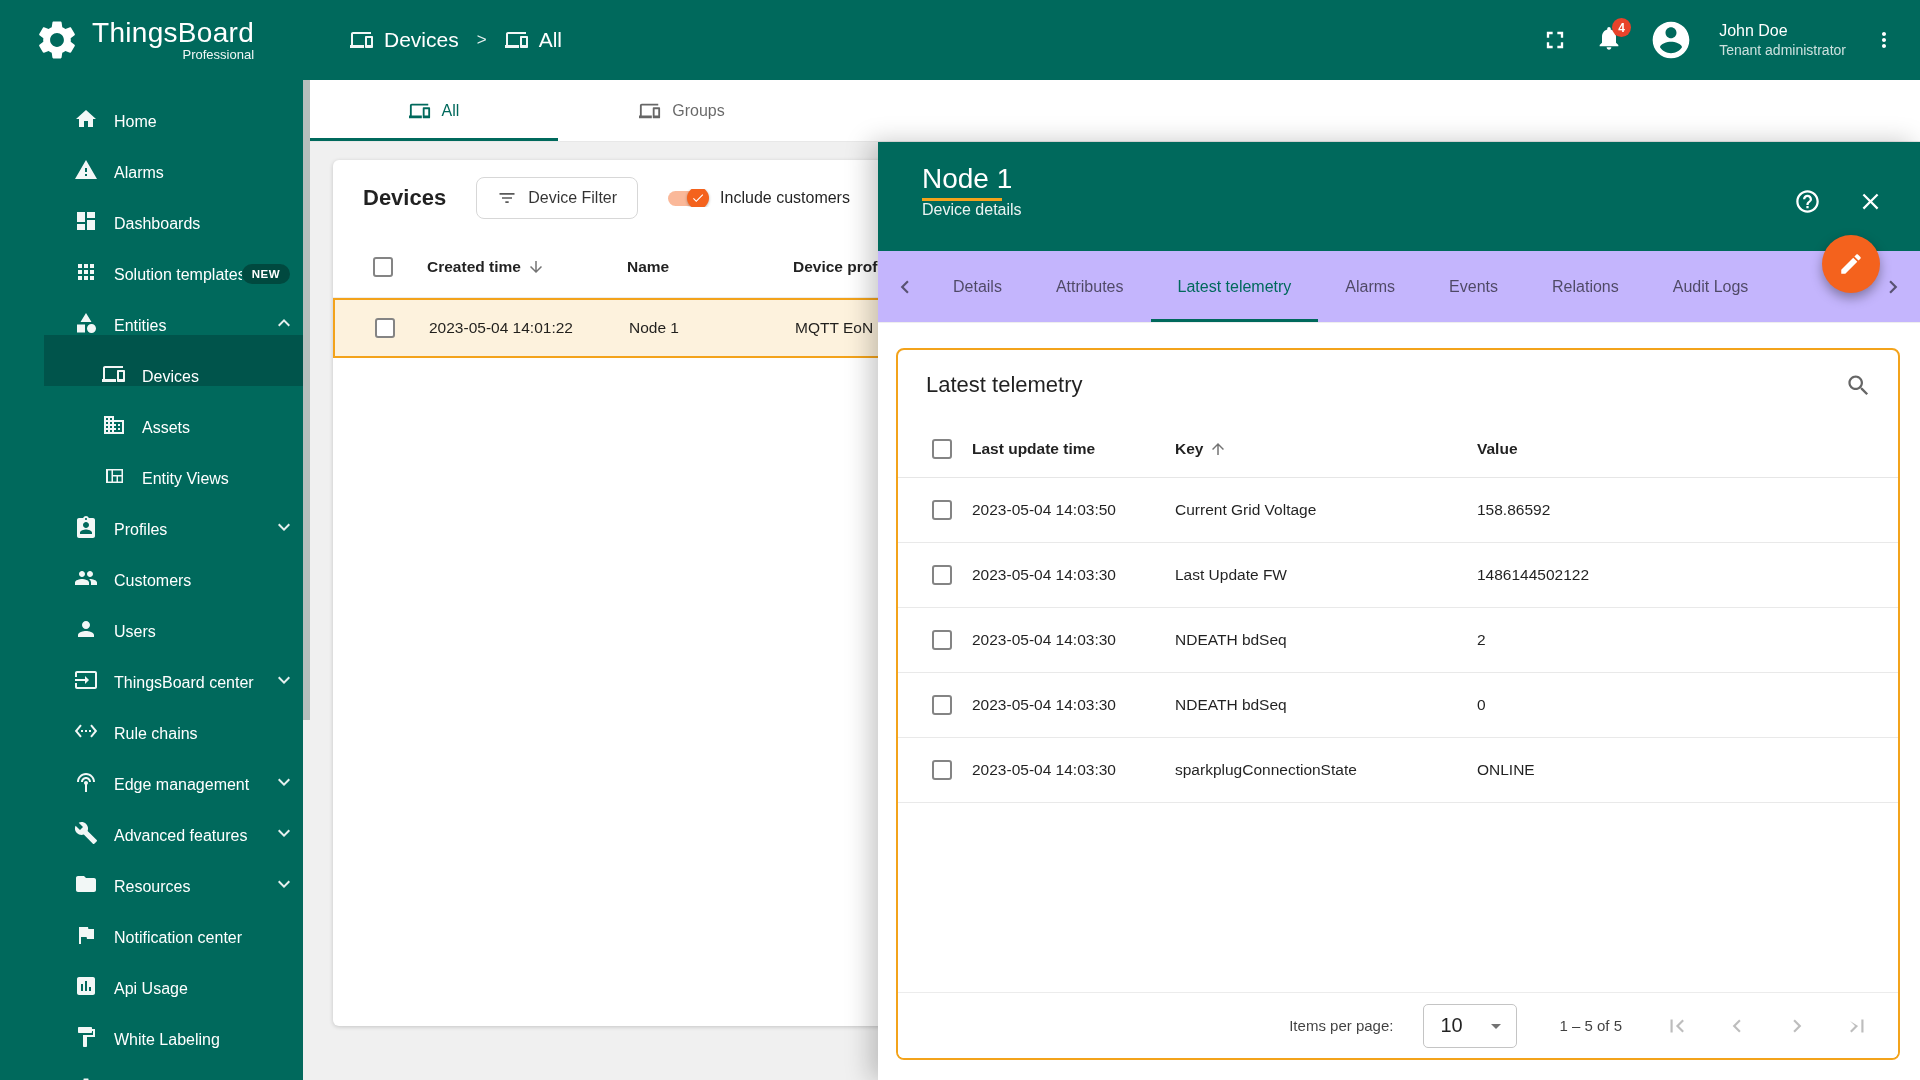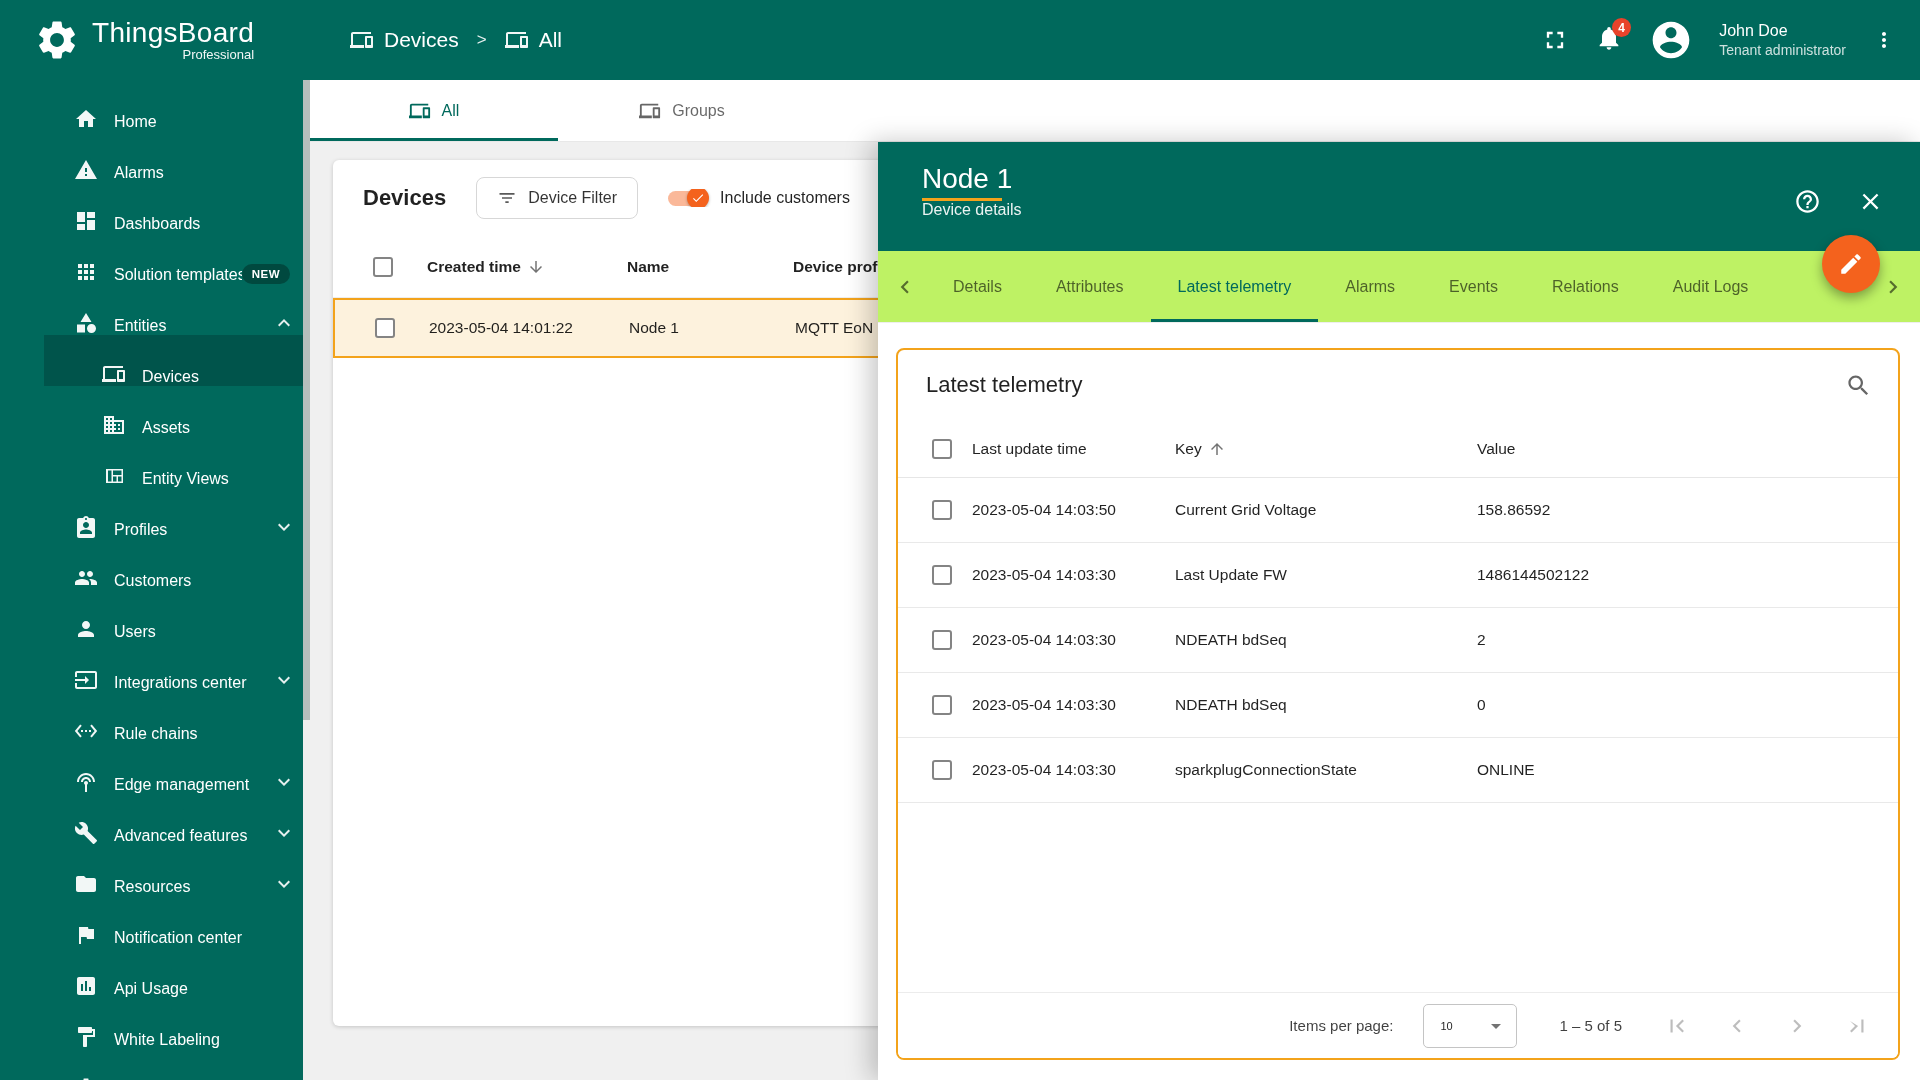--- a/index.html
+++ b/index.html
@@ -91,44 +91,44 @@
   .drawer-header { position:relative; height:109px; background:var(--teal); color:#fff; padding:22px 44px 0 44px; }
   .dh-title { font-size:28px; font-weight:500; display:inline-block; line-height:1.1; }
   .dh-underline { height:3px; background:var(--amber); width:80px; margin-top:3px; }
   .dh-sub { font-size:16px; opacity:.92; margin-top:0; }
   .dh-actions { position:absolute; right:36px; top:46px; display:flex; gap:36px; }
   .dh-actions .icx { width:27px; height:27px; color:#fff; cursor:pointer; }
   .fab { position:absolute; top:93px; right:40px; width:58px; height:58px; border-radius:50%;
     background:var(--orange); display:flex; align-items:center; justify-content:center; color:#fff;
     box-shadow:0 5px 12px rgba(0,0,0,0.35); z-index:15; cursor:pointer; }
   .fab .icx { width:26px; height:26px; }
-  .drawer-tabs { height:72px; display:flex; align-items:stretch; padding:0 6px; border-bottom:1px solid #eee; background:#bef264; }
+  .drawer-tabs { height:72px; display:flex; align-items:stretch; padding:0 6px; border-bottom:1px solid #eee; background:#c4b5fd; }
   .dtab-arrow { width:42px; display:flex; align-items:center; justify-content:center; color:rgba(0,0,0,0.55); cursor:pointer; }
   .dtab-arrow .icx { width:26px; height:26px; }
   .dtab-arrow.right { margin-left:auto; }
   .dtab { display:flex; align-items:center; padding:0 27px; font-size:16px; font-weight:500;
     color:rgba(0,0,0,0.6); position:relative; white-space:nowrap; cursor:pointer; }
   .dtab.active { color:var(--teal); }
   .dtab.active::after { content:""; position:absolute; left:0; right:0; bottom:0; height:3px; background:var(--teal); }
 
   .drawer-body { position:absolute; top:181px; left:0; right:0; bottom:0; background:#fff; }
   .tl-card { position:absolute; left:18px; top:25px; width:1004px; height:712px;
     border:2px solid var(--amber); border-radius:8px; background:#fff; overflow:hidden; }
   .tl-head { height:70px; display:flex; align-items:center; padding:0 26px 0 28px; }
   .tl-title { font-size:22px; font-weight:500; }
   .tl-search { margin-left:auto; width:27px; height:27px; color:rgba(0,0,0,0.6); cursor:pointer; }
   .tl-grid-header, .tl-row { display:grid; grid-template-columns:40px 203px 302px 1fr;
     align-items:center; padding:0 20px 0 34px; }
-  .tl-grid-header { height:58px; font-size:15.5px; font-weight:400; border-bottom:1px solid #e6e6e6; }
+  .tl-grid-header { height:58px; font-size:15.5px; font-weight:700; border-bottom:1px solid #e6e6e6; }
   .tl-row { height:65px; font-size:15.5px; border-bottom:1px solid #e9e9e9; }
   .tl-footer { position:absolute; left:0; right:0; bottom:0; height:66px; border-top:1px solid #ececec;
     display:flex; align-items:center; justify-content:flex-end; padding-right:28px; gap:30px;
     font-size:15px; color:rgba(0,0,0,0.75); background:#fff; }
   .pp-select { display:flex; align-items:center; justify-content:space-between; width:94px; height:44px;
-    border:1px solid #c4c4c4; border-radius:5px; padding:0 8px 0 16px; font-size:11px;
+    border:1px solid #c4c4c4; border-radius:5px; padding:0 8px 0 16px; font-size:20px;
     color:rgba(0,0,0,0.87); cursor:pointer; }
   .pp-select .icx { width:24px; height:24px; color:rgba(0,0,0,0.55); }
   .pg-range { margin:0 12px; }
   .pg-btns { display:flex; gap:34px; color:rgba(0,0,0,0.26); }
   .pg-btns .icx { width:26px; height:26px; cursor:pointer; }
 </style>
 </head>
 <body>
 
 <header class="topbar">
@@ -293,21 +293,21 @@
           </svg>
         </span>
         <span class="sb-label">Users</span>
       </div>
       <div class="sb-item">
         <span class="icx sbi">
           <svg viewBox="0 0 24 24">
             <path d="M21 3H3c-1.1 0-2 .9-2 2v4h2V5h18v14H3v-4H1v4c0 1.1.9 2 2 2h18c1.1 0 2-.9 2-2V5c0-1.1-.9-2-2-2zM11 16l4-4-4-4v3H1v2h10v3z"></path>
           </svg>
         </span>
-        <span class="sb-label">Integrations center</span>
+        <span class="sb-label">ThingsBoard center</span>
         <span class="icx sb-chev">
           <svg viewBox="0 0 24 24">
             <path d="M16.59 8.59L12 13.17 7.41 8.59 6 10l6 6 6-6z"></path>
           </svg>
         </span>
       </div>
       <div class="sb-item">
         <span class="icx sbi">
           <svg viewBox="0 0 24 24">
             <path d="M7.77 6.76L6.23 5.48.82 12l5.41 6.52 1.54-1.28L3.42 12l4.35-5.24zM7 13h2v-2H7v2zm10-2h-2v2h2v-2zm-6 2h2v-2h-2v2zm6.77-7.52l-1.54 1.28L20.58 12l-4.35 5.24 1.54 1.28L23.18 12l-5.41-6.52z"></path>

